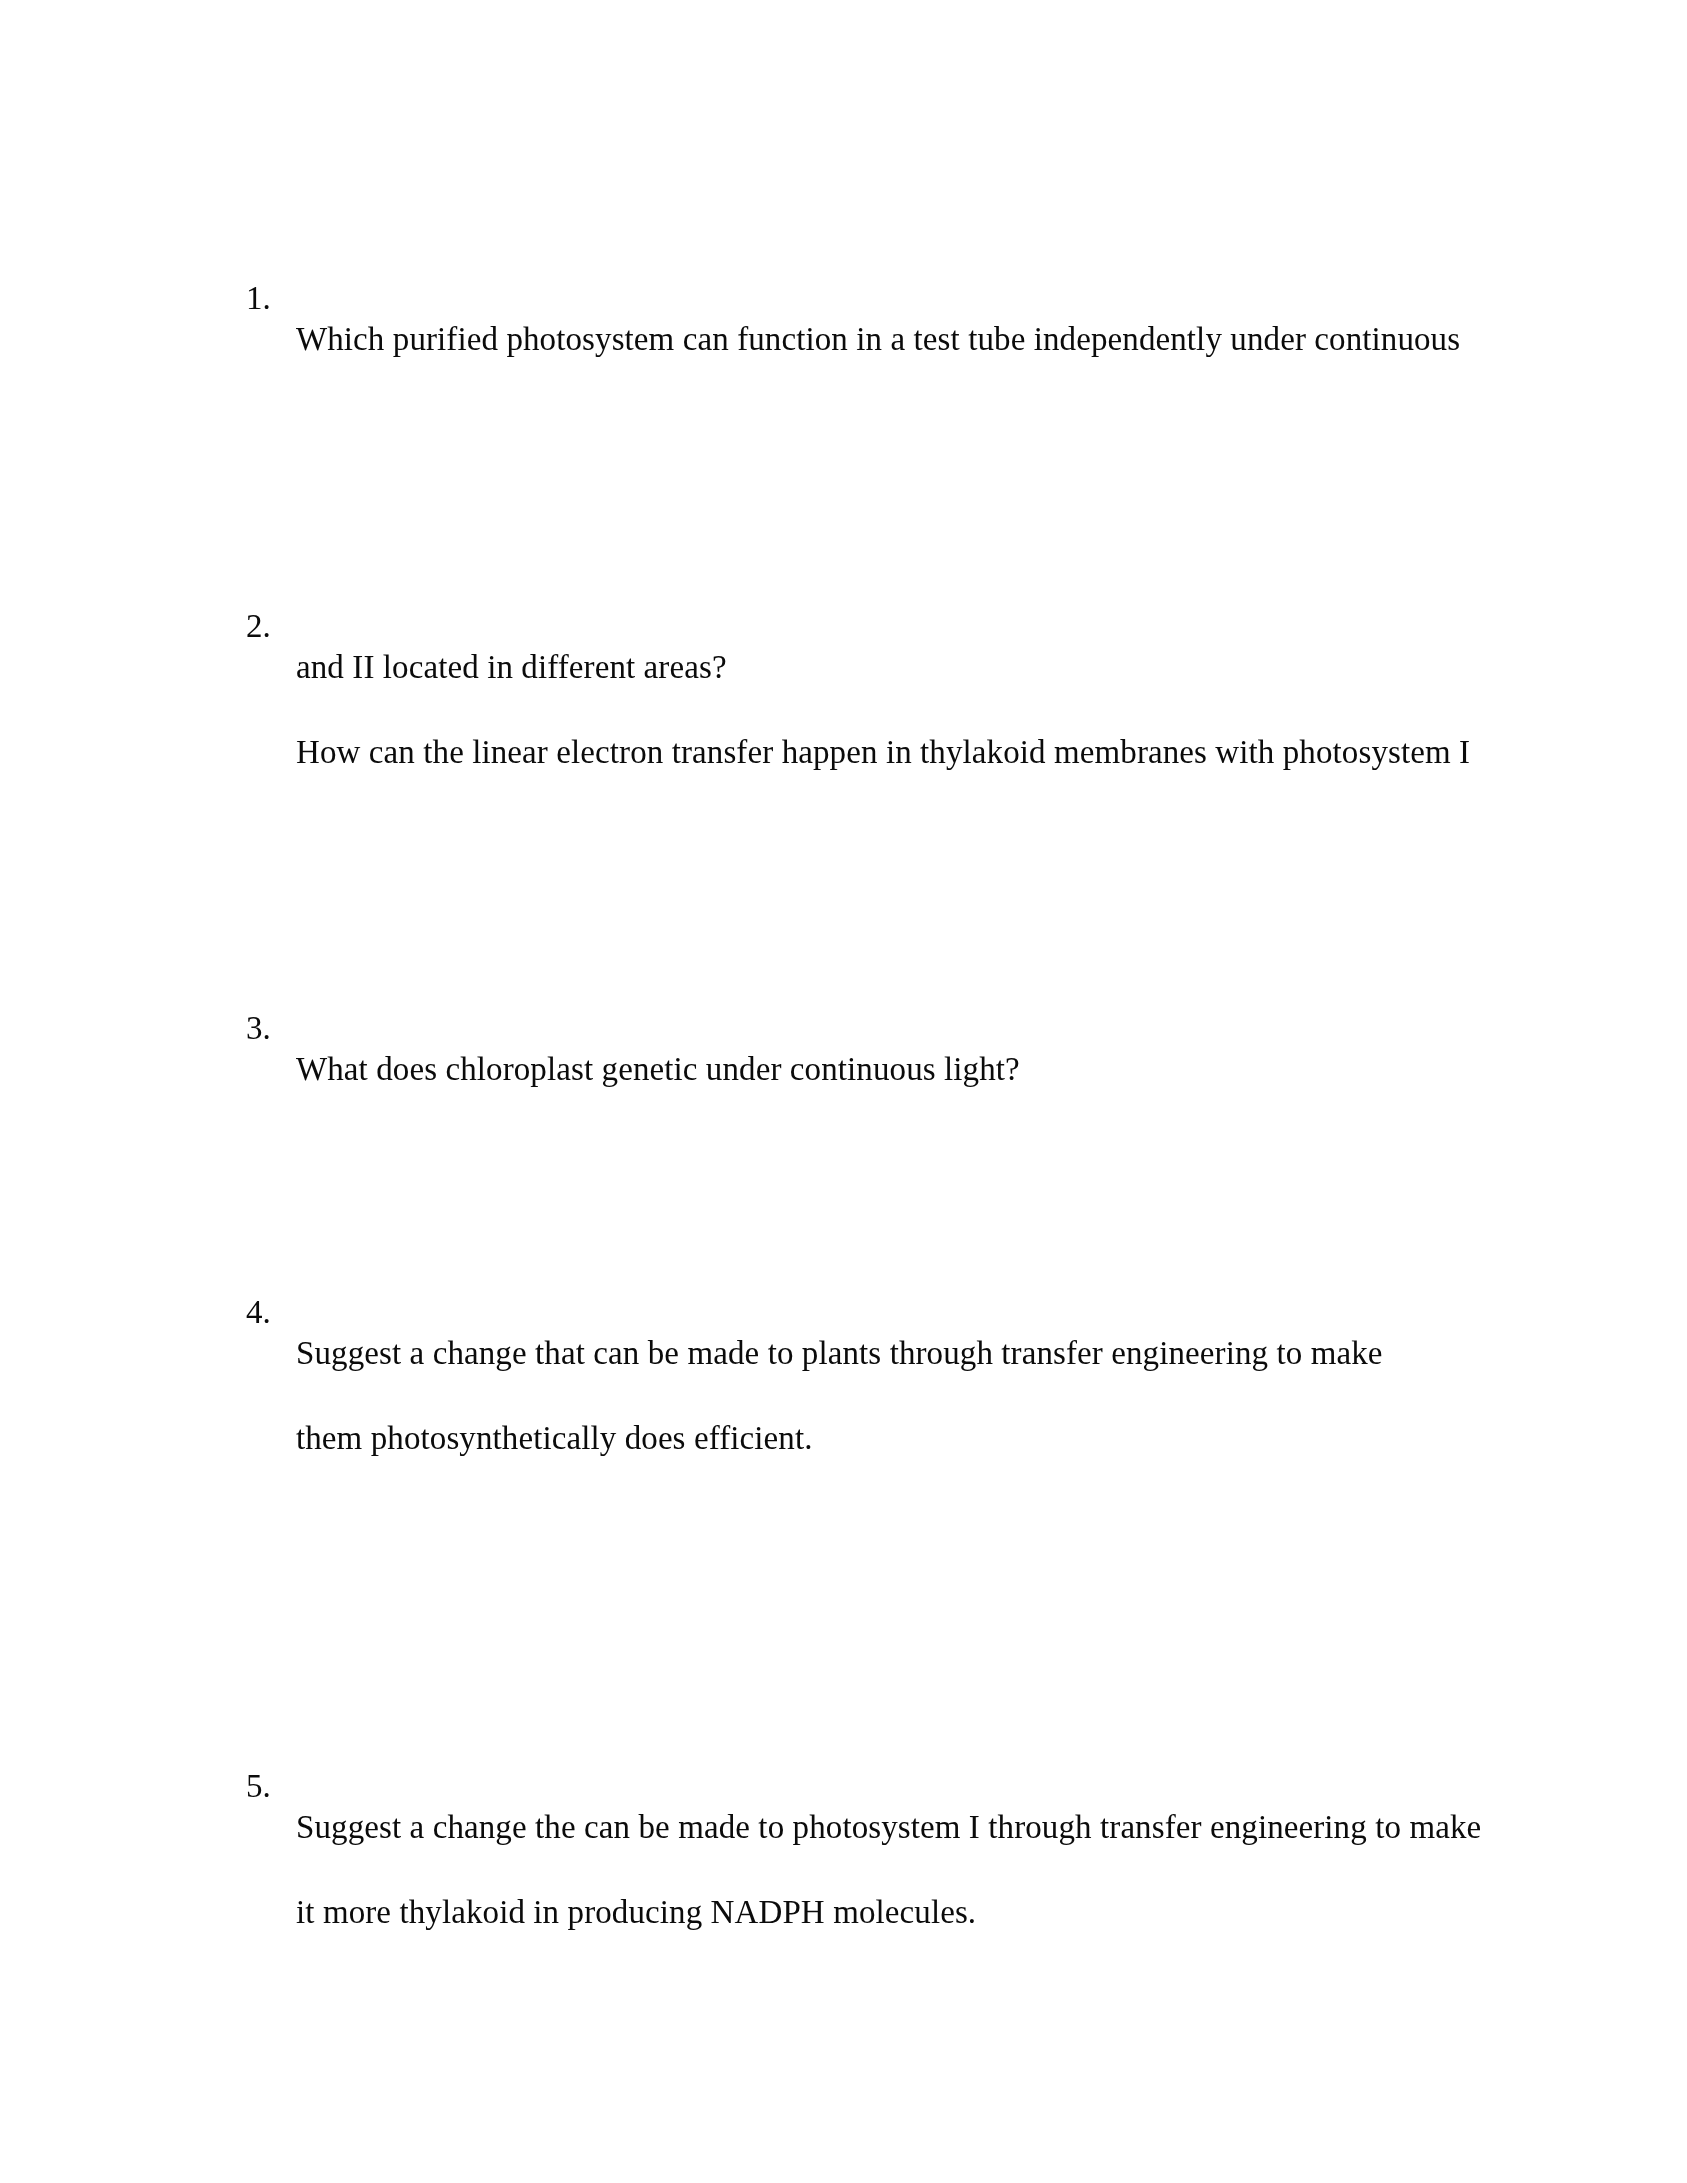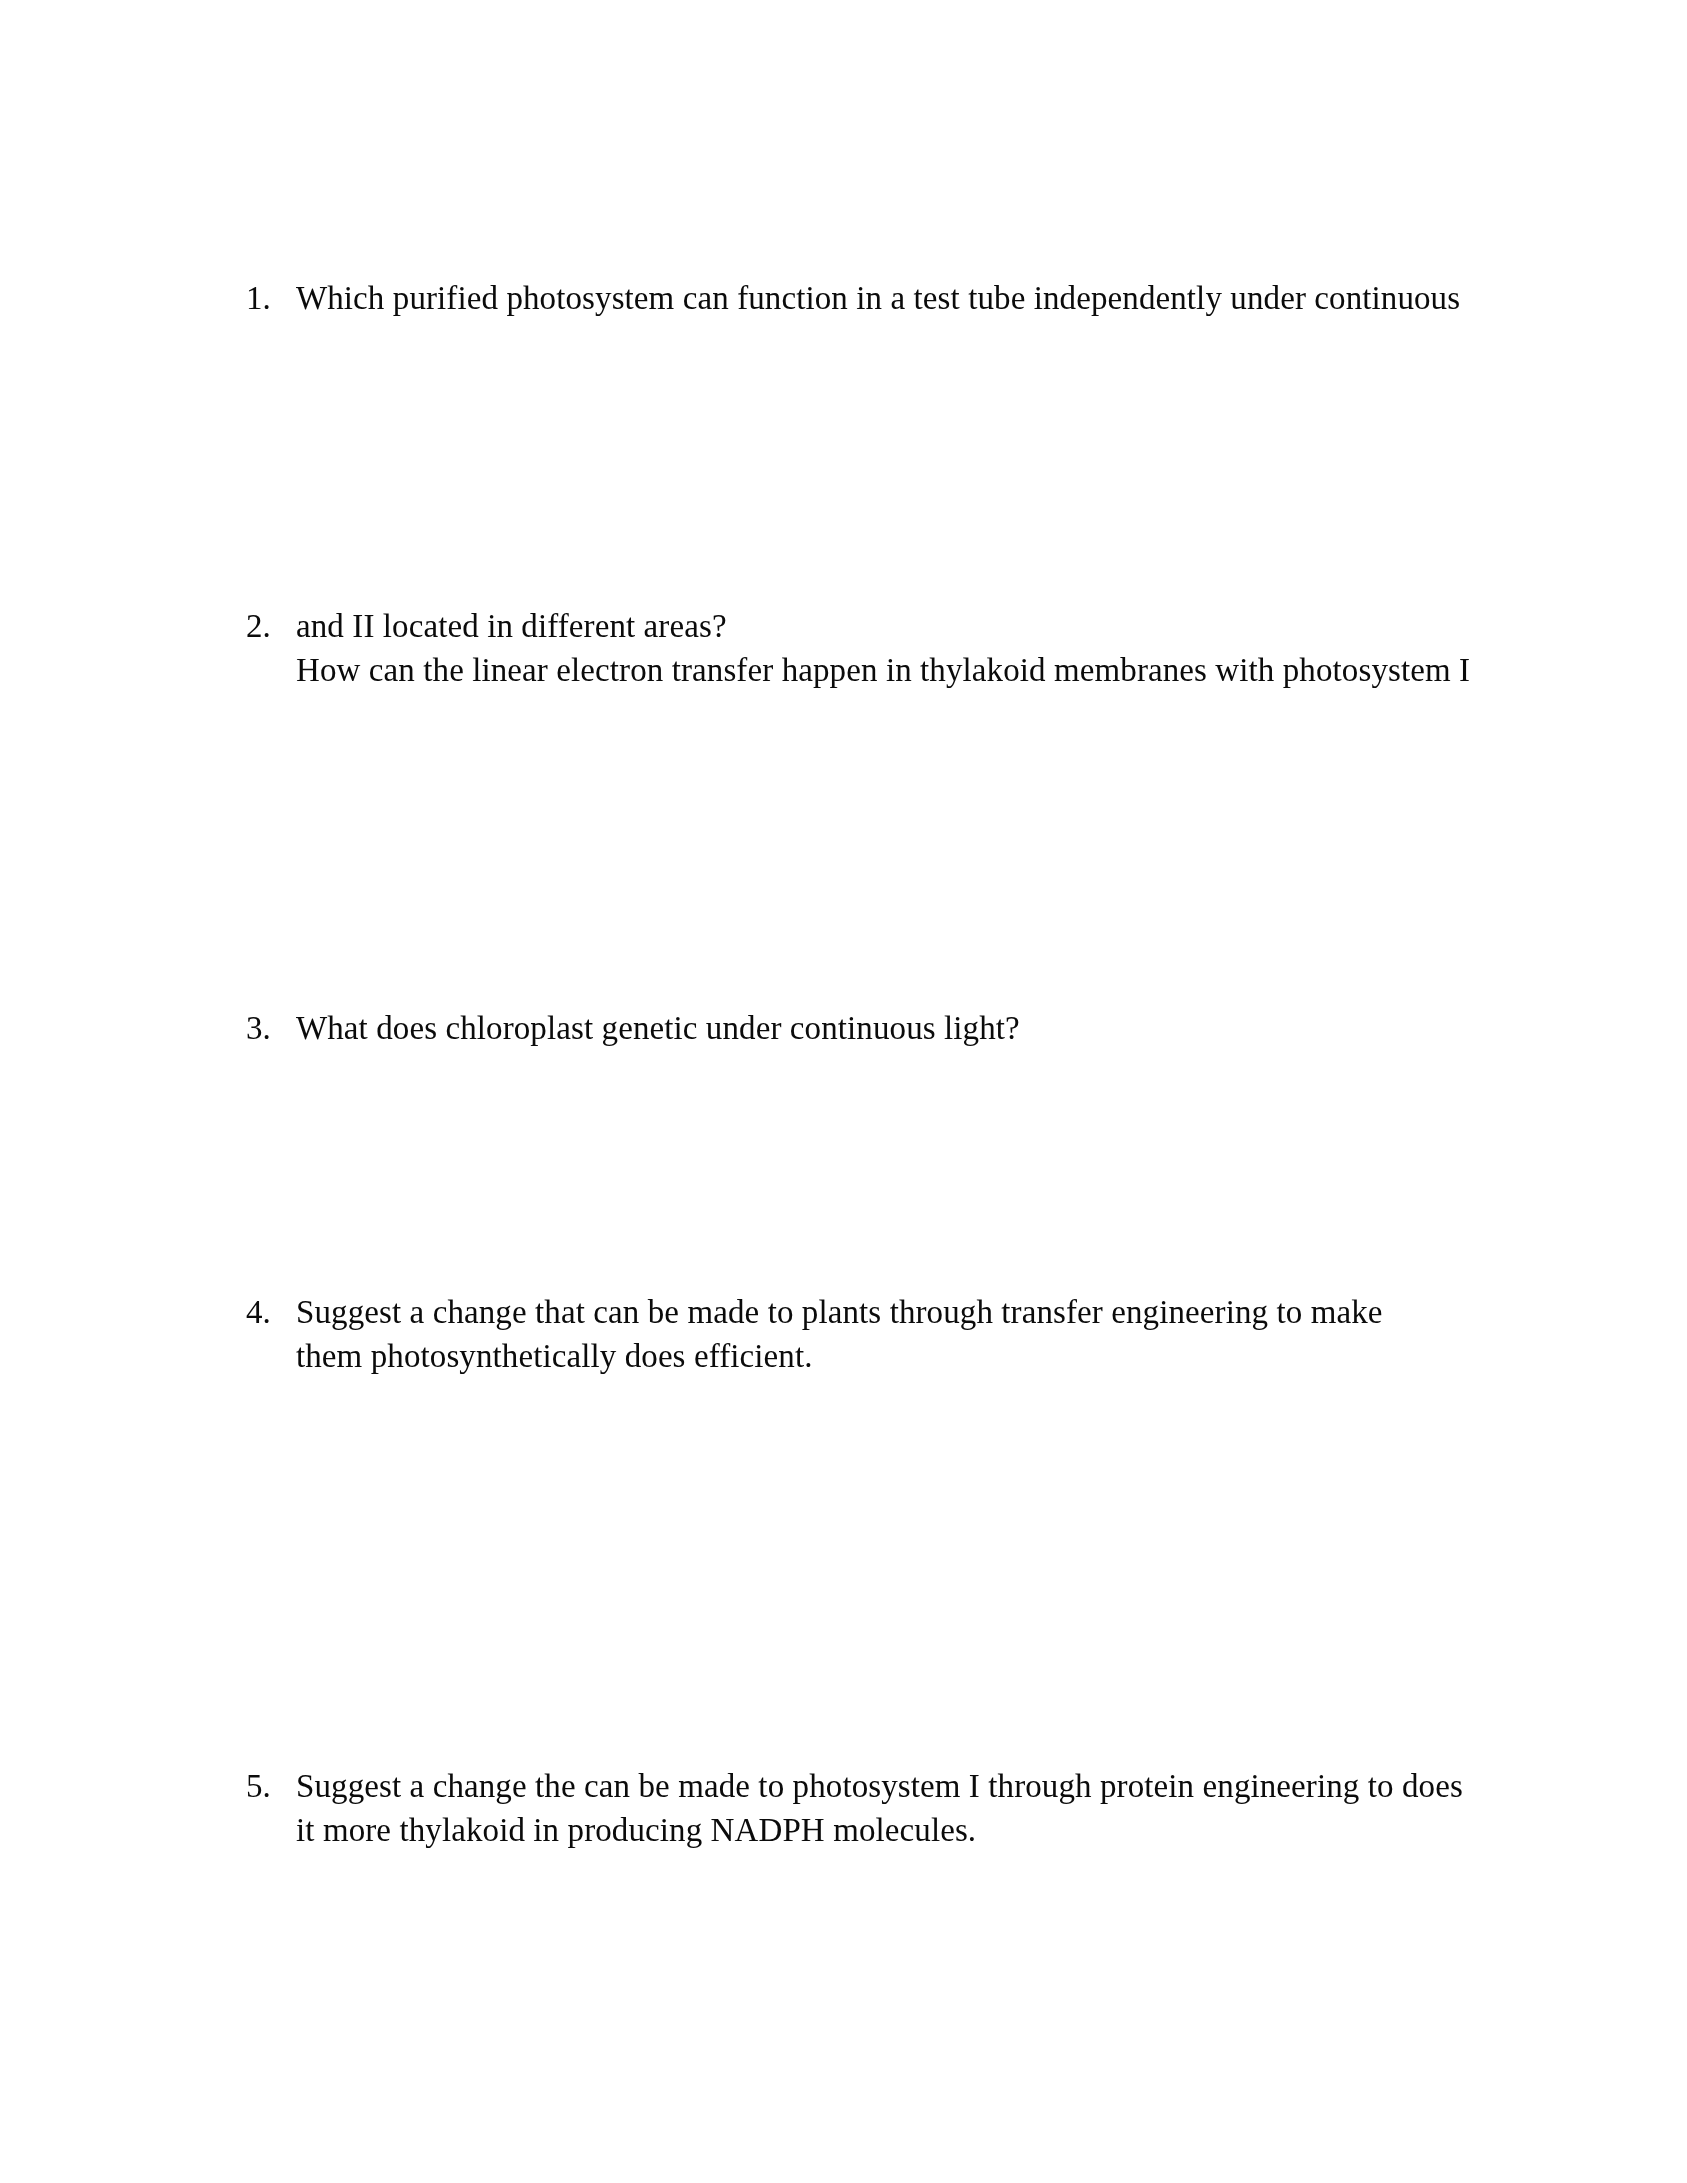--- a/index.html
+++ b/index.html
@@ -30,20 +30,21 @@
   }
   .qnum {
     width: 50px;
     flex: 0 0 50px;
   }
   .qtext {
     max-width: 1204px;
   }
   .qline {
     white-space: nowrap;
+    margin-top: 41px;
   }
 </style>
 </head>
 <body>
 
 <div class="page">
 
   <div class="question" style="top: 276px;">
     <div class="qnum">1.</div>
     <div class="qtext">
@@ -70,19 +71,19 @@
     <div class="qnum">4.</div>
     <div class="qtext">
       <div class="qline">Suggest a change that can be made to plants through transfer engineering to make</div>
       <div class="qline">them photosynthetically does efficient.</div>
     </div>
   </div>
 
   <div class="question" style="top: 1764px;">
     <div class="qnum">5.</div>
     <div class="qtext">
-      <div class="qline">Suggest a change the can be made to photosystem I through protein engineering to does</div>
+      <div class="qline">Suggest a change the can be made to photosystem I through transfer engineering to make</div>
       <div class="qline">it more thylakoid in producing NADPH molecules.</div>
     </div>
   </div>
 
 </div>
 
 
 </body></html>

